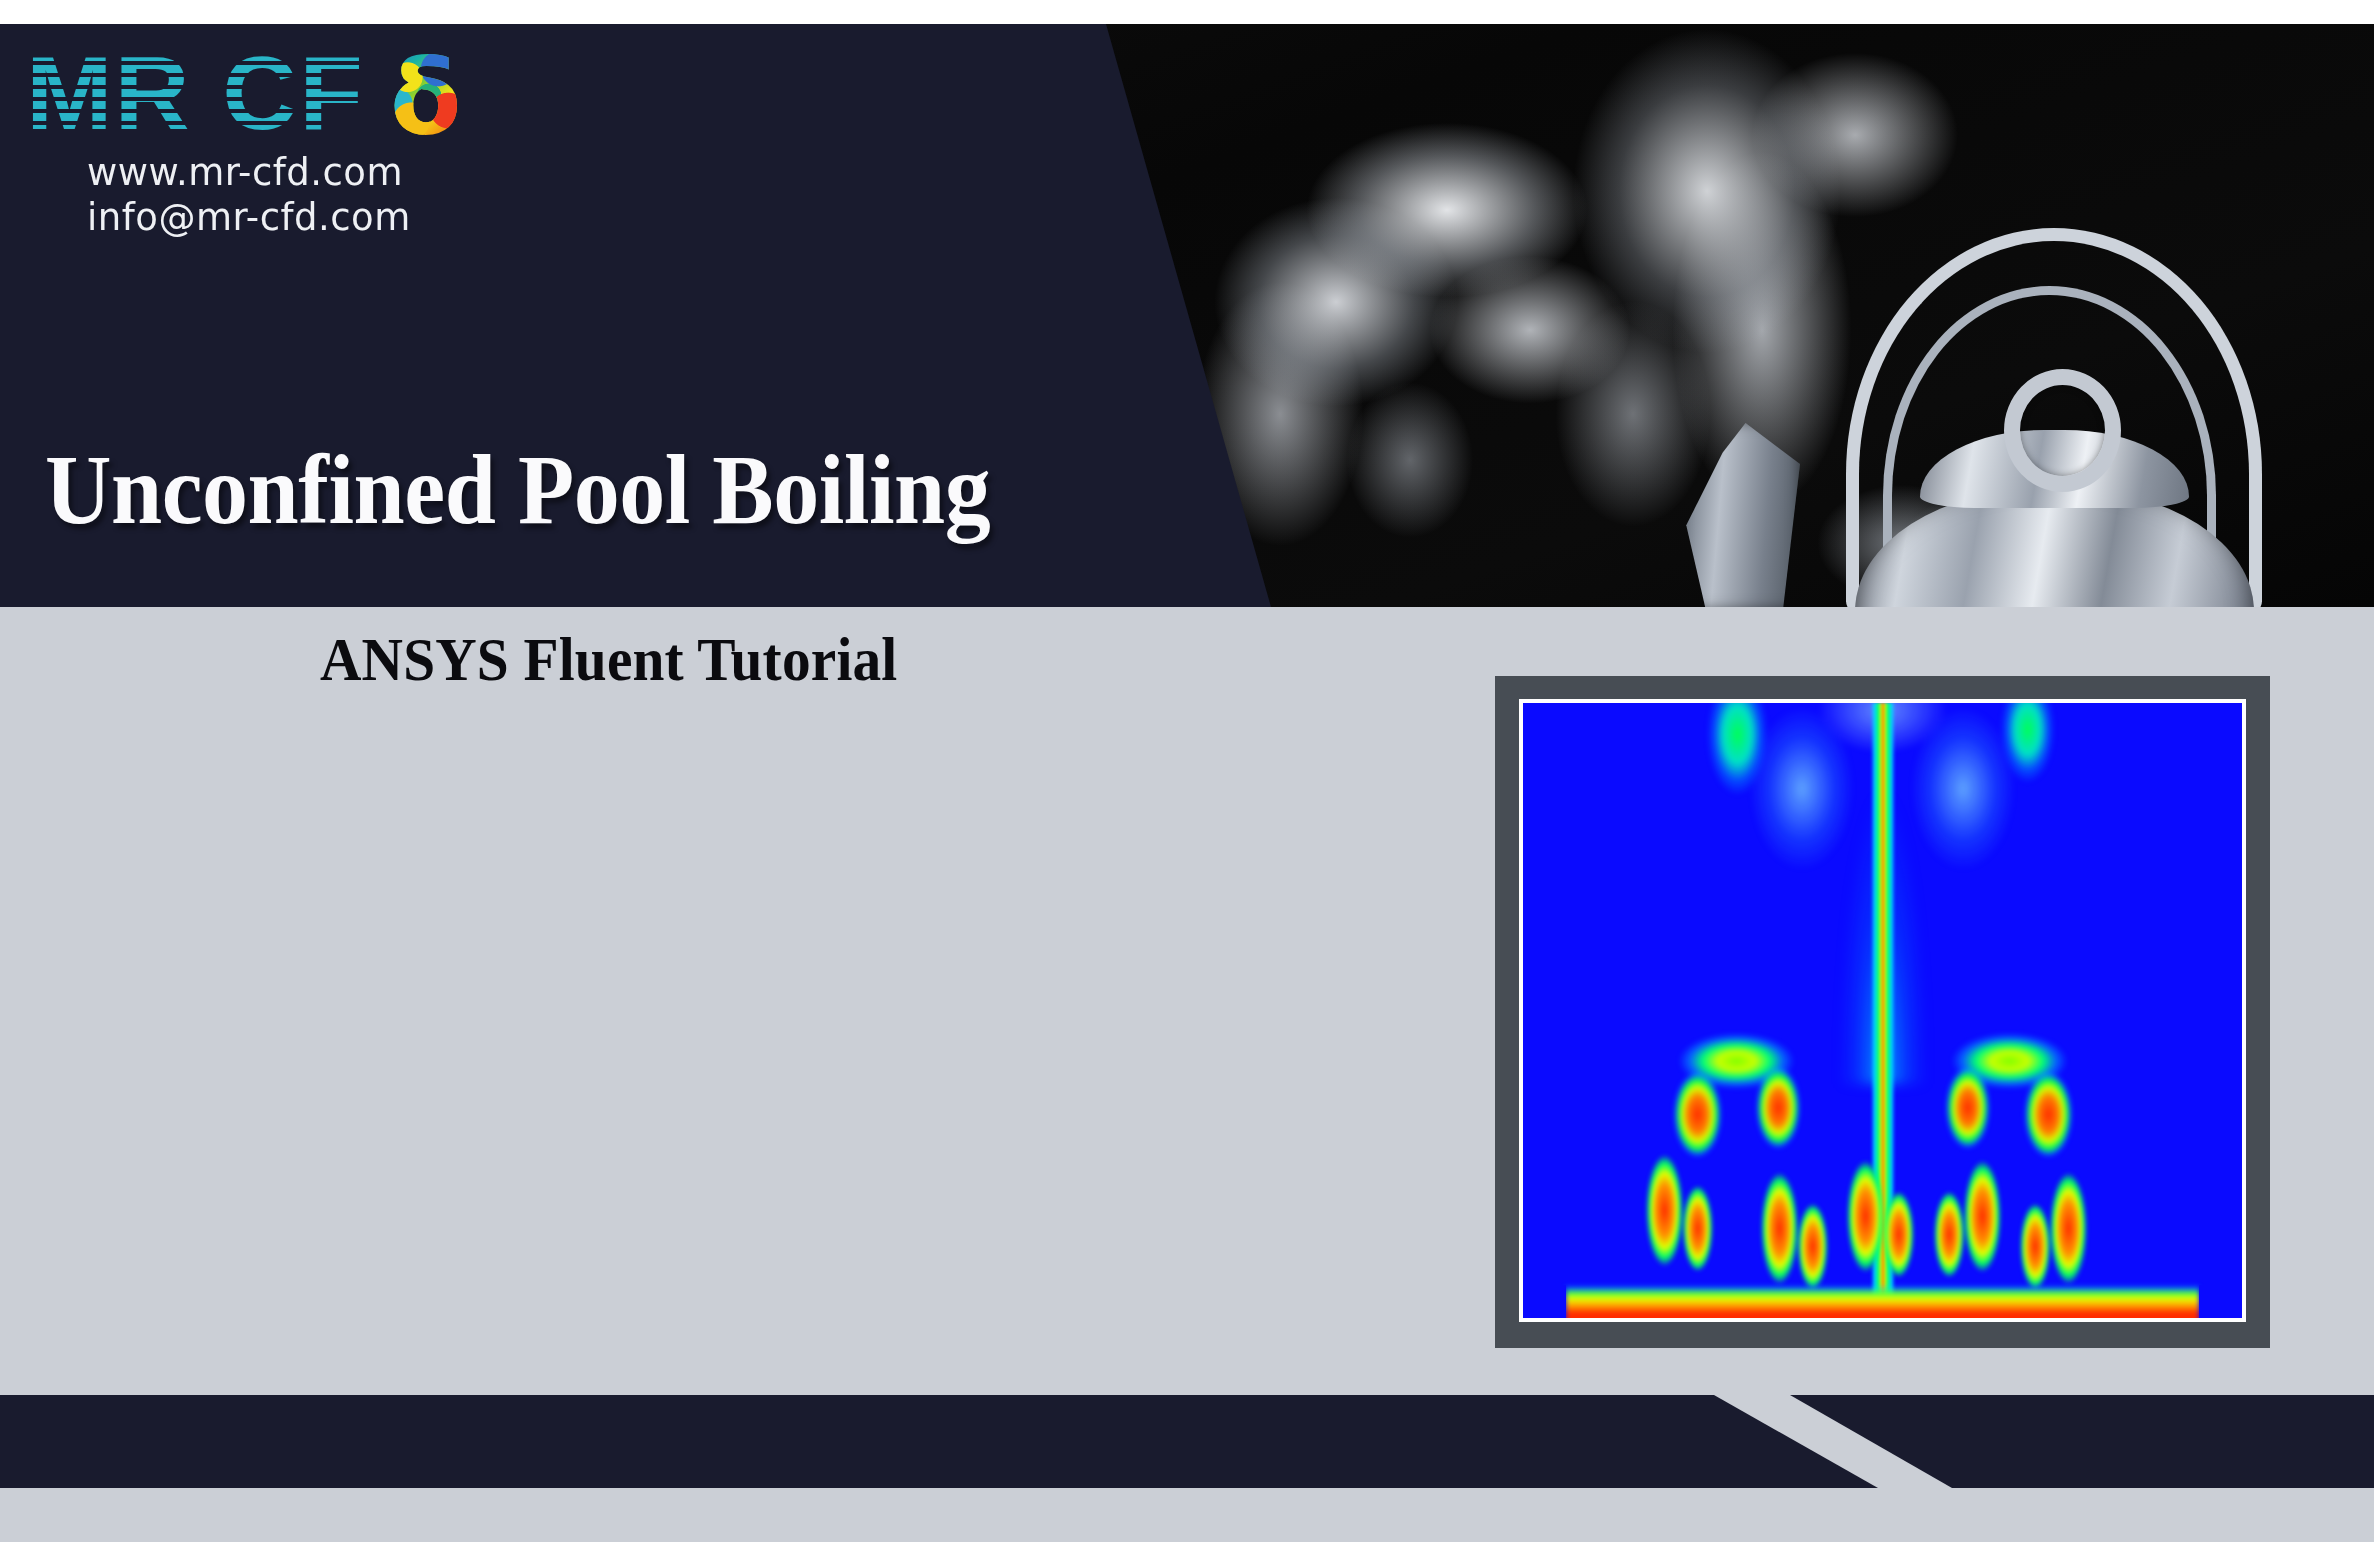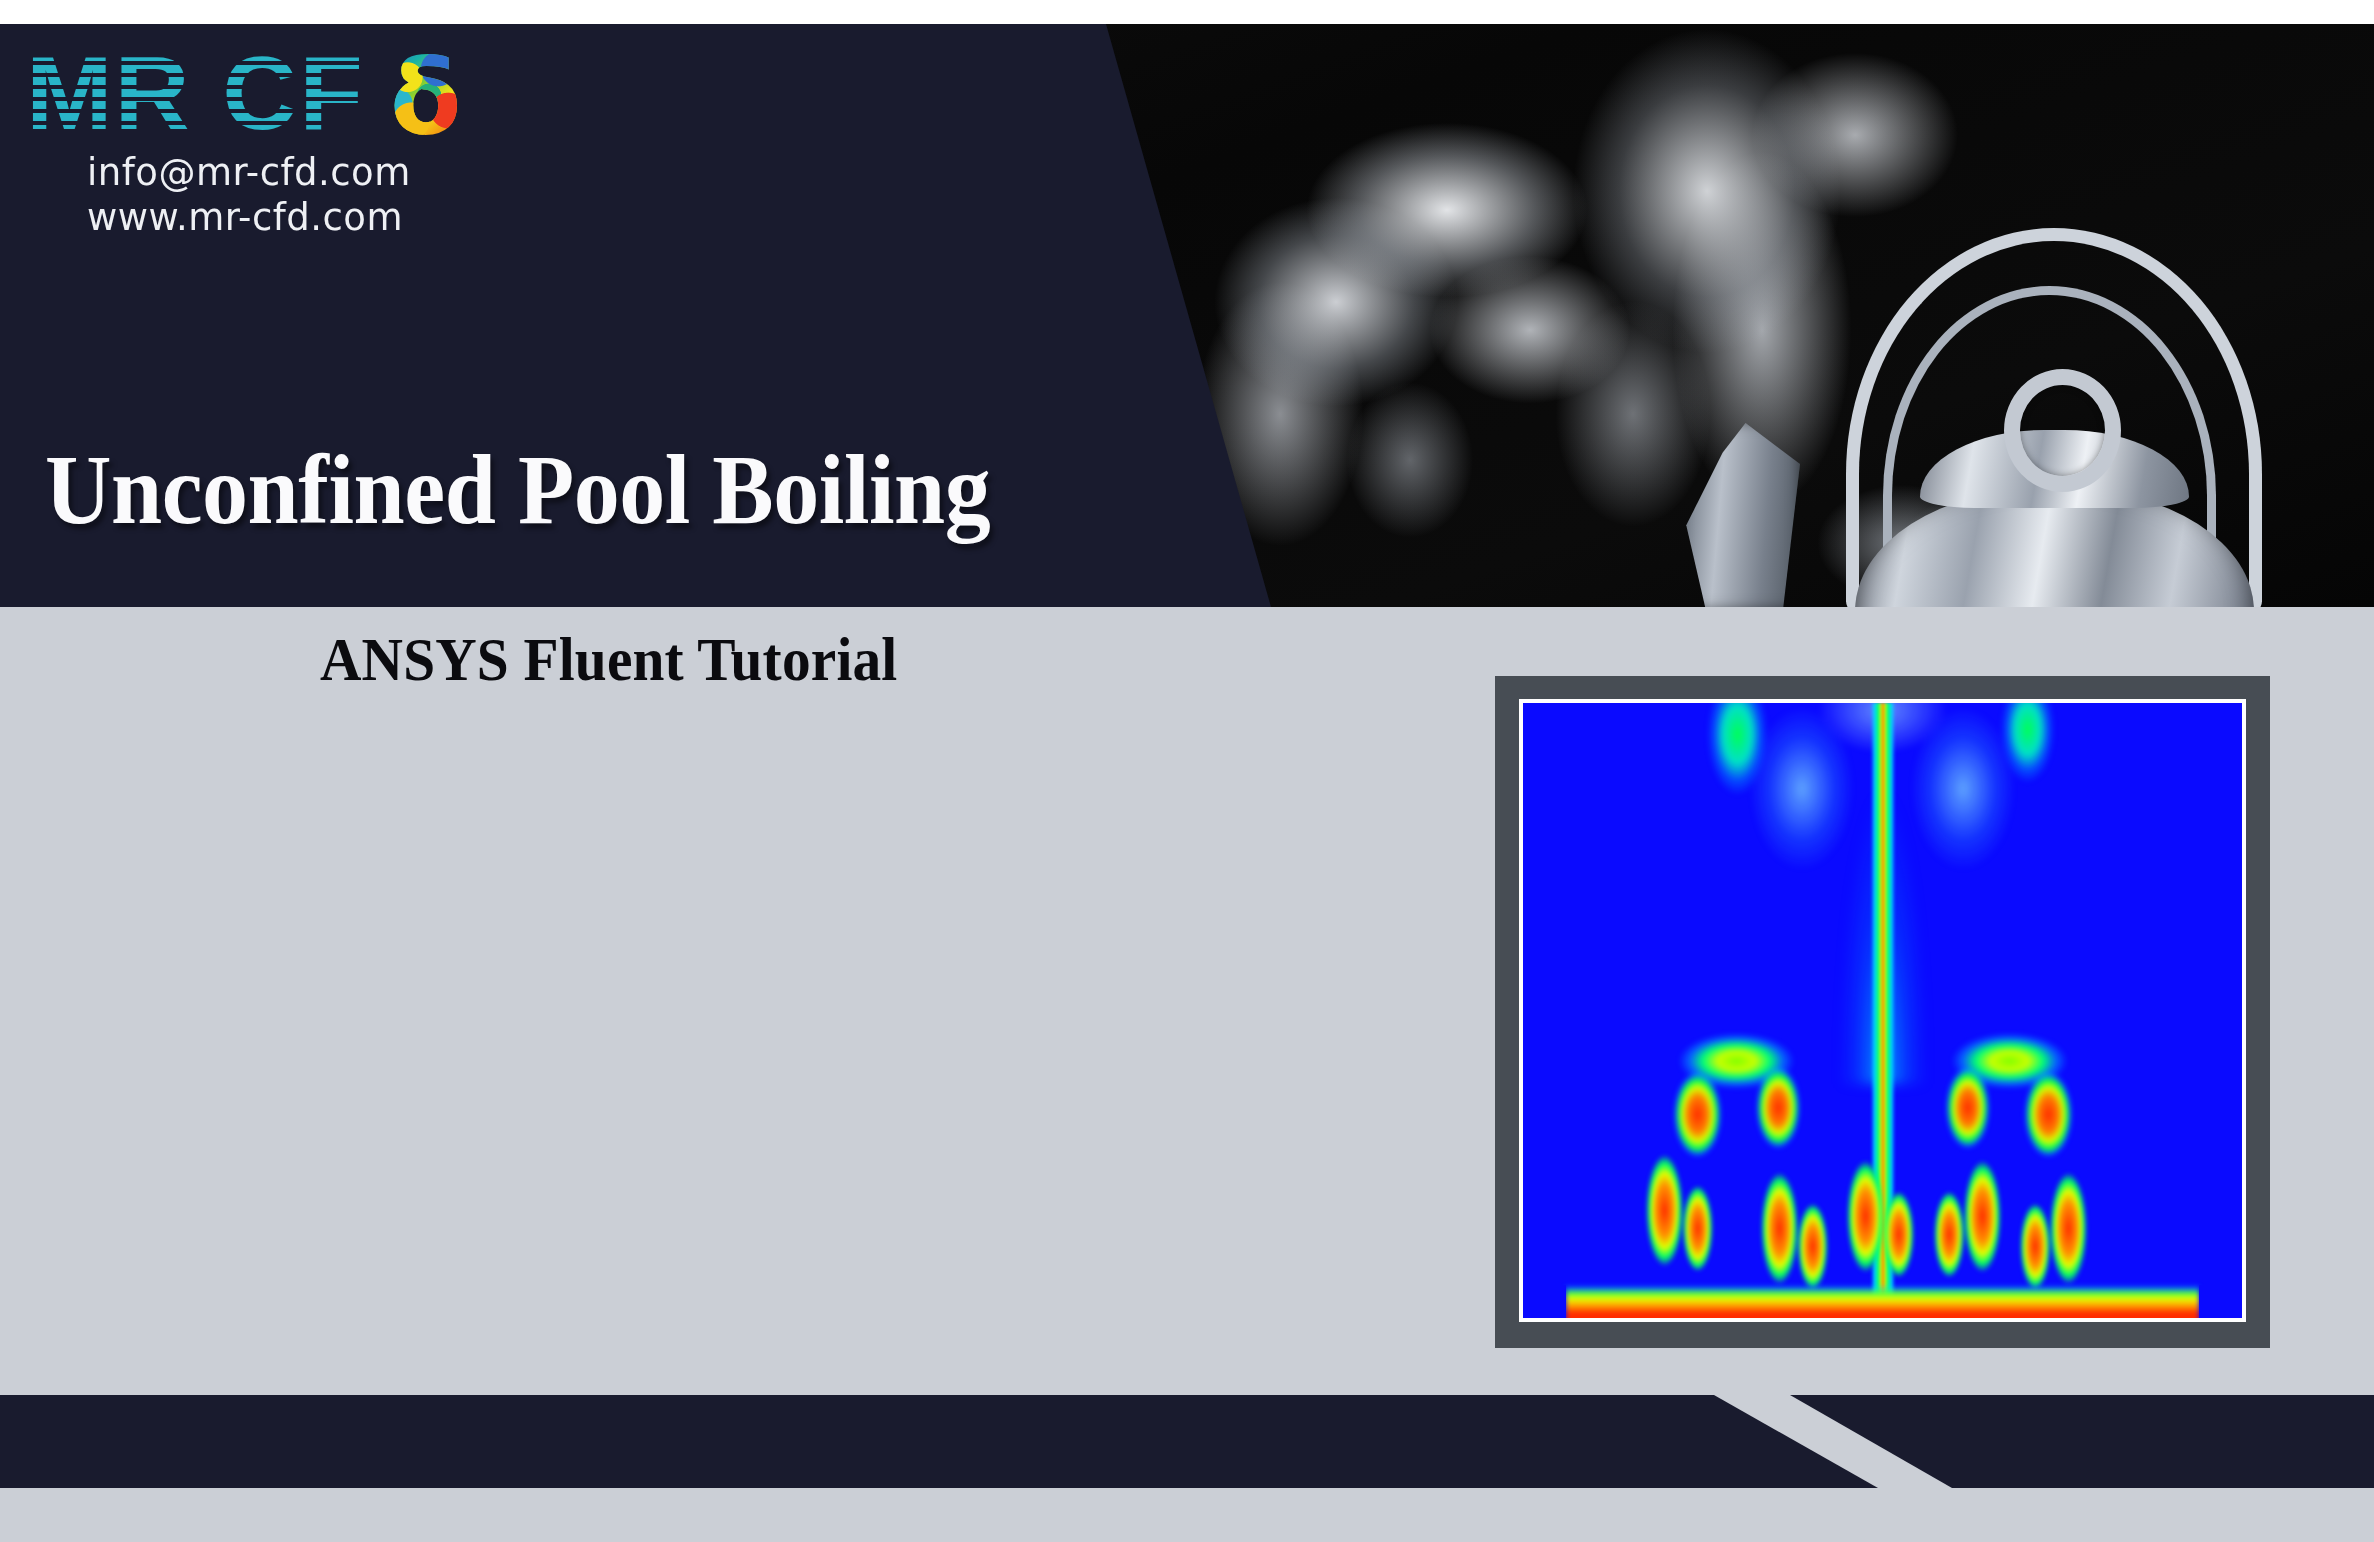--- a/index.html
+++ b/index.html
@@ -357,22 +357,22 @@
     </div>
     <div class="header-navy"></div>
   </div>
 
   <div class="logo">
     <div class="logo-mark">
       <span class="logo-word">MR CF</span>
       <span class="logo-delta">δ</span>
     </div>
     <div class="logo-lines">
+      <div>www.mr-cfd.com</div>
       <div>info@mr-cfd.com</div>
-      <div>www.mr-cfd.com</div>
     </div>
   </div>
 
   <div class="title">Unconfined Pool Boiling</div>
 
   <div class="subtitle">ANSYS Fluent Tutorial</div>
 
 
   <div class="cfd-frame">
     <div class="cfd-inner">

